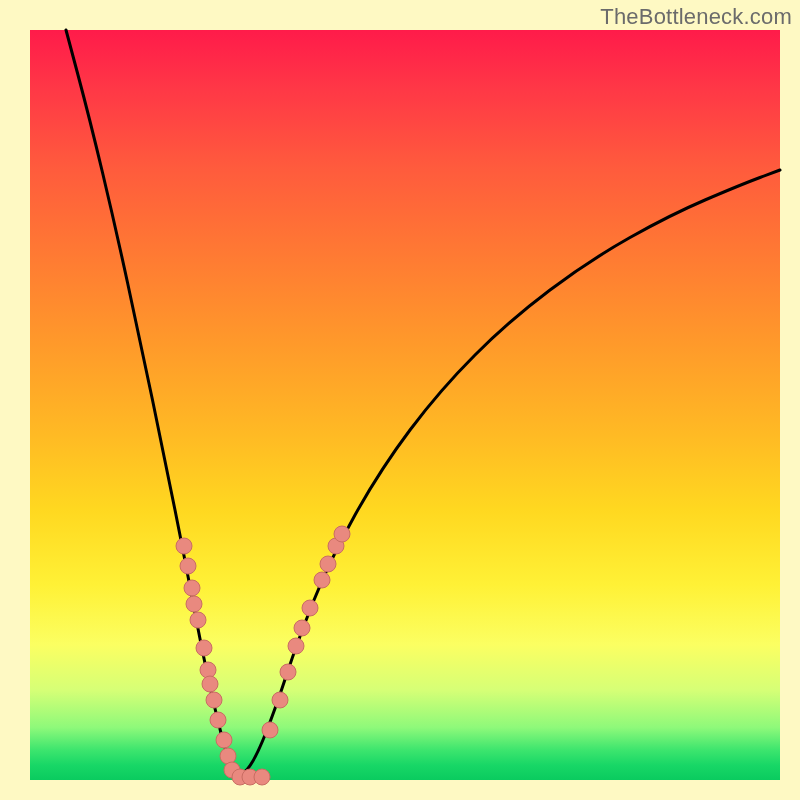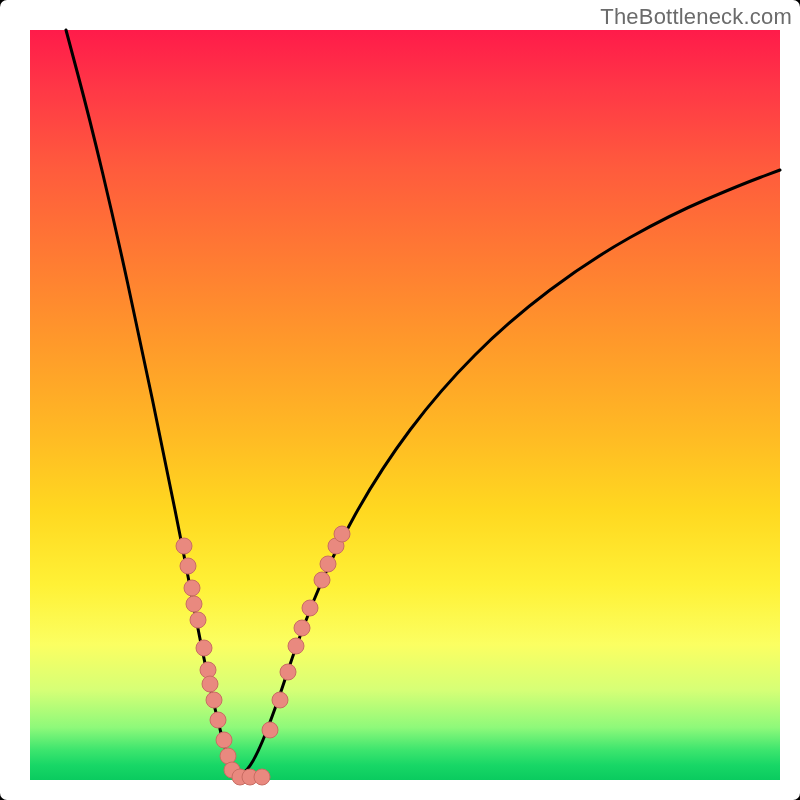--- a/index.html
+++ b/index.html
@@ -7,22 +7,21 @@
     padding: 0;
     width: 800px;
     height: 800px;
     overflow: hidden;
     background: #000;
     font-family: Arial, Helvetica, sans-serif;
   }
   .frame {
     position: absolute;
     inset: 0;
-    background: #ffffff;
-    border-radius: 7px;
+    background: #fef9c3;
   }
   .plot-area {
     position: absolute;
     left: 30px;
     top: 30px;
     width: 750px;
     height: 750px;
     
     background: linear-gradient(
       to bottom,

